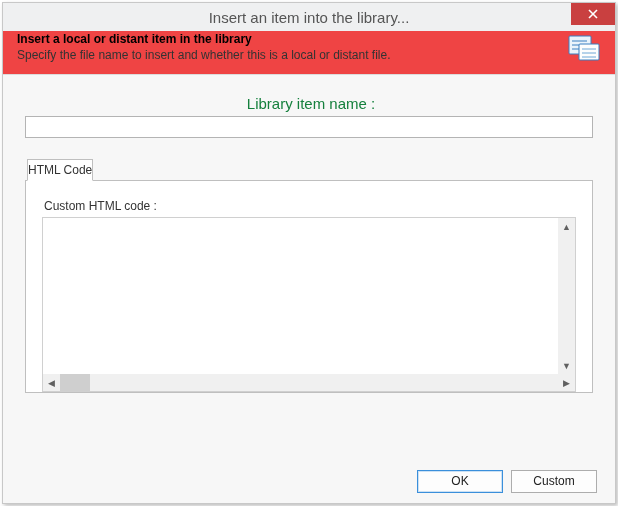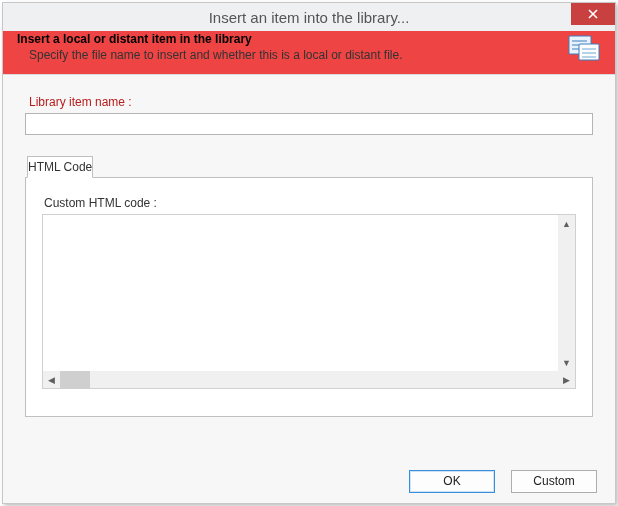--- a/index.html
+++ b/index.html
@@ -64,40 +64,40 @@
   }
   .header-title {
     font-weight: bold;
     color: #000;
     font-size: 12px;
     margin-bottom: 2px;
   }
   .header-sub {
     color: #333;
     font-size: 12px;
-    margin-left: 12px;
   }
   .header-icon {
     width: 34px;
     height: 30px;
     flex-shrink: 0;
     margin-left: 8px;
   }
   .content {
     flex: 1;
     background: #f7f7f7;
     padding: 20px 22px 10px 22px;
     display: flex;
     flex-direction: column;
   }
   .field-label {
-    color: #b91c1c;
-    font-size: 12px;
+    color: #15803d;
+    font-size: 15px;
     margin-bottom: 4px;
     margin-left: 4px;
+    text-align: center;
   }
   .text-input {
     width: 100%;
     height: 22px;
     border: 1px solid #b4b4b4;
     background: #fff;
     padding: 2px 4px;
     font-family: inherit;
     font-size: 12px;
     outline: none;
@@ -119,21 +119,21 @@
     padding: 3px 0;
     font-size: 12px;
     color: #333;
     cursor: pointer;
     border-radius: 0;
   }
   .tab-body {
     border: 1px solid #bfbfbf;
     background: #fff;
     padding: 18px 16px 14px 16px;
-    height: 240px;
+    height: 213px;
   }
   .custom-label {
     color: #333;
     font-size: 12px;
     margin-bottom: 4px;
     margin-left: 2px;
   }
   .editor-wrap {
     border: 1px solid #d0d0d0;
     background: #fff;
@@ -194,21 +194,21 @@
     width: 30px;
     background: #cfcfcf;
   }
   .footer {
     height: 44px;
     background: #f7f7f7;
     display: flex;
     align-items: center;
     justify-content: flex-end;
     padding-right: 18px;
-    gap: 16px;
+    gap: 8px;
     flex-shrink: 0;
   }
   .btn {
     min-width: 86px;
     height: 23px;
     border: 1px solid #adadad;
     background: #fdfdfd;
     font-family: inherit;
     font-size: 12px;
     color: #222;

